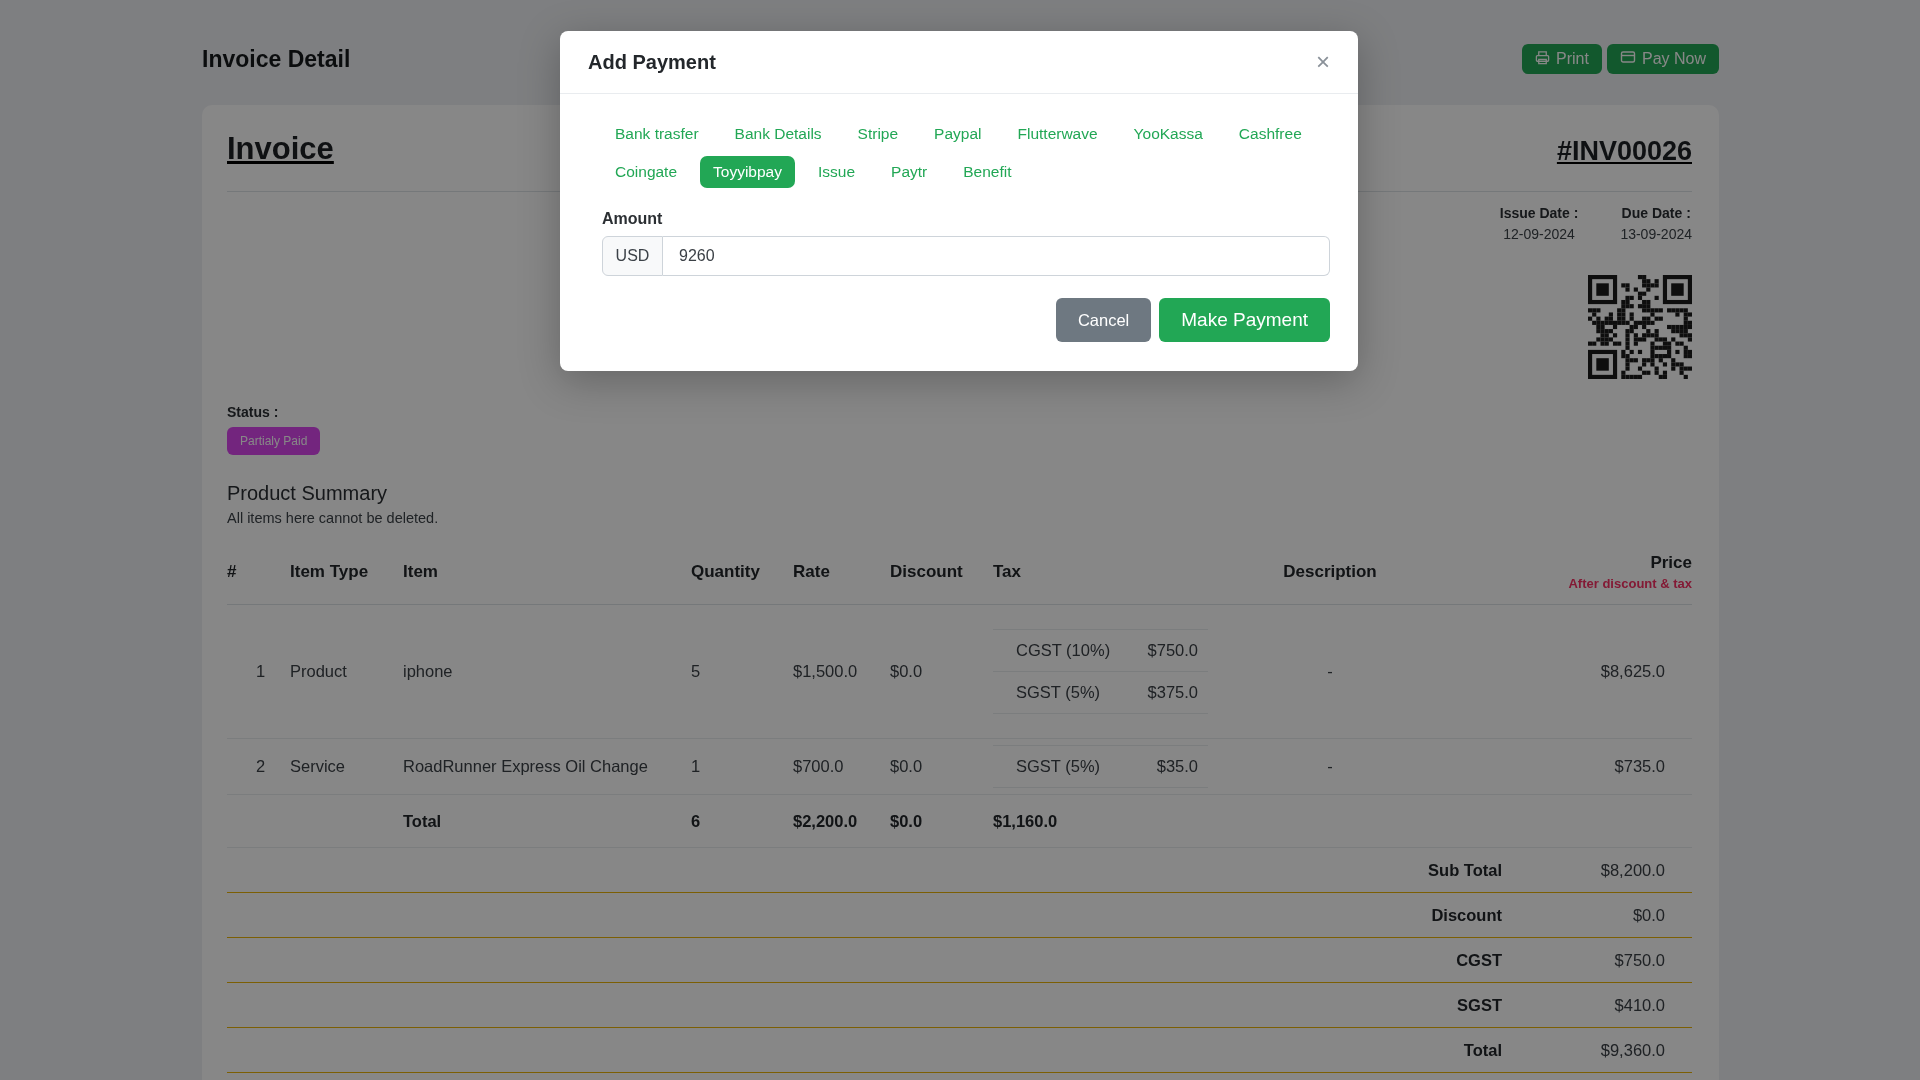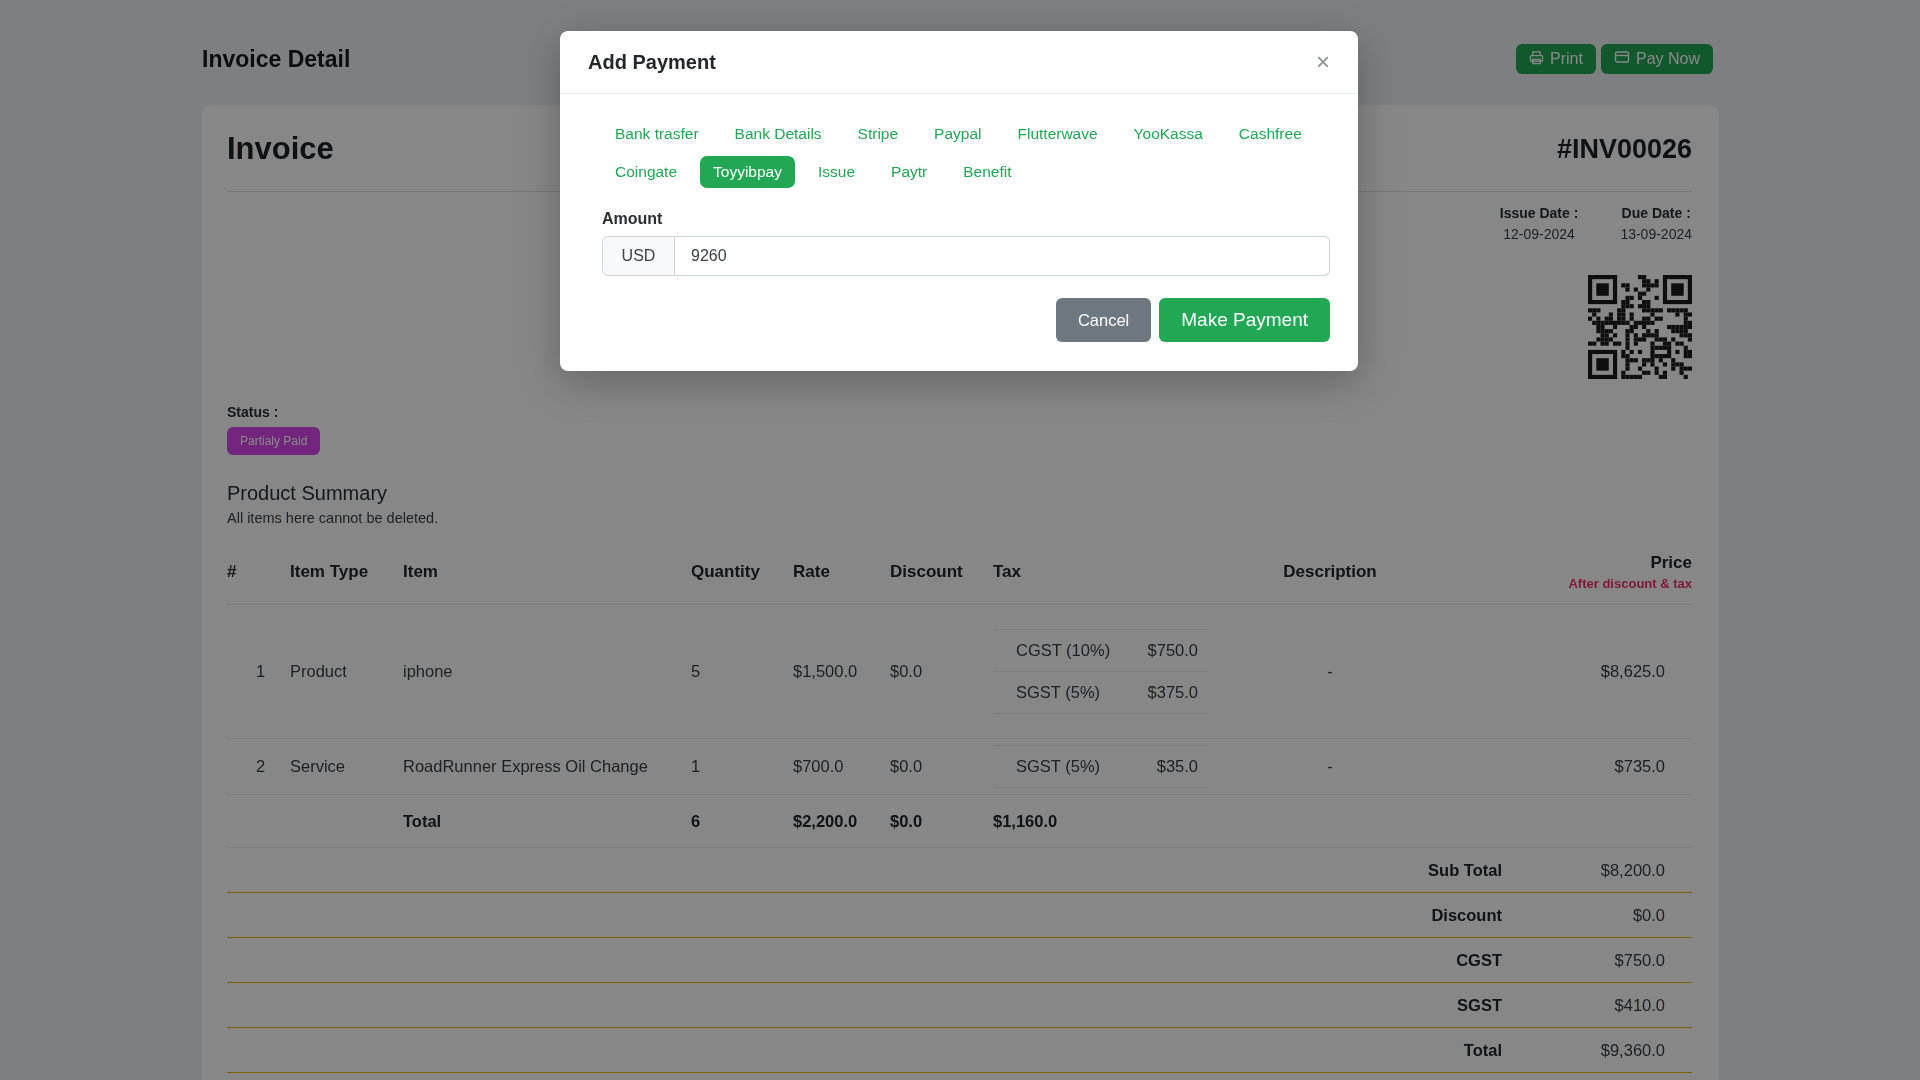--- a/index.html
+++ b/index.html
@@ -1,33 +1,33 @@
 <!DOCTYPE html>
 <html><head>
 <meta charset="utf-8">
 <style>
   * { margin:0; padding:0; box-sizing:border-box; }
   html,body { width:1920px; height:1080px; overflow:hidden;
     font-family:"Liberation Sans","DejaVu Sans",sans-serif; background:#eef0f4; }
   .page { position:absolute; inset:0; }
 
   
-  .page-header { position:absolute; top:44px; left:202px; right:207px;
+  .page-header { position:absolute; top:44px; left:202px; right:201px;
     display:flex; justify-content:space-between; align-items:center; }
   .page-title { font-size:23px; font-weight:700; color:#16191c; }
   .header-actions { display:flex; gap:5px; }
   .btn-green { display:inline-flex; align-items:center; gap:6px; background:#22a755;
     color:#fff; border:none; border-radius:6px; padding:5px 13px; font-size:16px;
     font-family:inherit; cursor:pointer; }
 
   
   .card { position:absolute; top:105px; left:202px; width:1517px; height:1400px;
     background:#fff; border-radius:10px; padding:26px 27px 0 25px; }
-  .card-head { display:flex; justify-content:space-between; align-items:center;
-    padding-bottom:24px; border-bottom:1px solid #dee2e6; }
+  .card-head { display:flex; justify-content:space-between; align-items:flex-end;
+    padding-bottom:24px; border-bottom:1px solid #dee2e6;text-decoration:underline; }
   .invoice-heading { font-size:31px; font-weight:700; color:#1d2125; }
   .invoice-number { font-size:27px; font-weight:700; color:#1d2125; }
 
   .meta-zone { padding-top:13px; }
   .dates-row { display:flex; justify-content:flex-end; gap:42px; }
   .date-block { text-align:center; }
   .date-label { font-size:14px; font-weight:700; color:#2b2f33; }
   .date-value { font-size:14px; color:#3c4248; margin-top:5px; }
   .qr-wrap { display:flex; justify-content:flex-end; margin-top:33px; }
 
@@ -76,21 +76,21 @@
   .modal-title { font-size:20px; font-weight:700; color:#23272b; }
   .modal-close { background:none; border:none; font-size:24px; line-height:1;
     color:#8a9199; cursor:pointer; font-family:inherit; }
   .modal-body { padding:24px 28px 0 28px;margin-left:14px; }
   .tabs { display:flex; flex-wrap:wrap; column-gap:10px; row-gap:6px; }
   .tab { background:none; border:none; font-family:inherit; font-size:15.5px;
     color:#22a755; padding:7px 13px; border-radius:7px; cursor:pointer; }
   .tab.active { background:#22a755; color:#fff; }
   .amount-label { margin-top:22px; font-size:16px; font-weight:700; color:#2b2f33; }
   .input-group { display:flex; margin-top:8px; height:40px; }
-  .currency-box { width:73px; display:flex; align-items:center; justify-content:center;
+  .currency-box { width:61px; display:flex; align-items:center; justify-content:center;
     background:#f8f9fa; border:1px solid #ced4da; border-radius:6px 0 0 6px;
     font-size:16px; color:#3c4248; }
   .amount-input { flex:1; border:1px solid #ced4da; border-left:none;
     border-radius:0 6px 6px 0; padding:0 16px; font-size:16px; color:#3b4046;
     font-family:inherit; outline:none; }
   .modal-footer { display:flex; justify-content:flex-end; gap:8px; padding:22px 28px 29px; }
   .btn-cancel { background:#6e7881; color:#fff; border:none; border-radius:6px;
     padding:11px 22px; font-size:16.5px; font-family:inherit; cursor:pointer; }
   .btn-submit { background:#22a755; color:#fff; border:none; border-radius:6px;
     padding:11px 22px; font-size:19px; font-family:inherit; cursor:pointer; }

